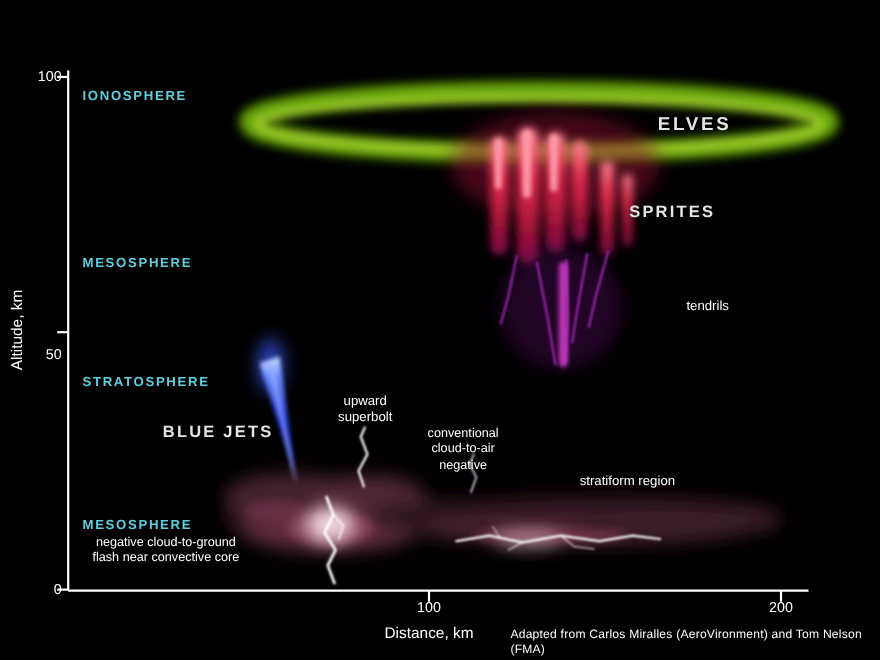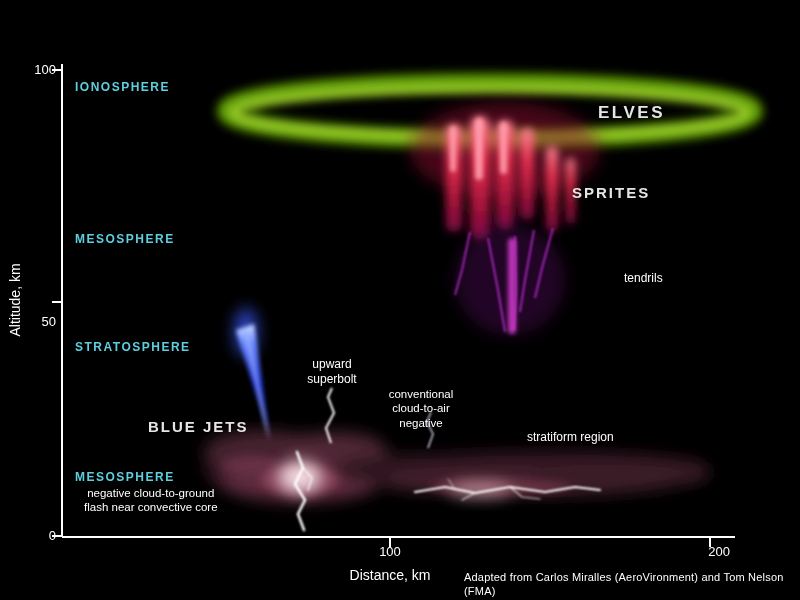--- a/index.html
+++ b/index.html
@@ -156,31 +156,31 @@
       <line x1="710" y1="537" x2="710" y2="547"></line>
     </g>
   </svg>
 
   <div class="label axis-title y-axis-title">Altitude, km</div>
   <div class="label tick-label right-align" style="left:20px;top:62px;width:36px;">100</div>
   <div class="label tick-label right-align" style="left:20px;top:294px;width:36px;margin-top:20px;">50</div>
   <div class="label tick-label right-align" style="left:20px;top:528px;width:36px;">0</div>
 
   <div class="label tick-label center" style="left:370px;top:544px;width:40px;">100</div>
-  <div class="label tick-label center" style="left:690px;top:544px;width:40px;text-align:right;">200</div>
+  <div class="label tick-label center" style="left:690px;top:544px;width:40px;">200</div>
   <div class="label axis-title center" style="left:330px;top:567px;width:120px;">Distance, km</div>
 
   <div class="label layer-label" style="left:75px;top:80px;">IONOSPHERE</div>
   <div class="label layer-label" style="left:75px;top:232px;">MESOSPHERE</div>
   <div class="label layer-label" style="left:75px;top:340px;">STRATOSPHERE</div>
   <div class="label layer-label" style="left:75px;top:470px;">MESOSPHERE</div>
 
   <div class="label big-label elves" style="left:598px;top:102px;">ELVES</div>
   <div class="label big-label sprites" style="left:572px;top:184px;">SPRITES</div>
-  <div class="label big-label bluejets" style="left:148px;top:384px;margin-top:34px;">BLUE JETS</div>
+  <div class="label big-label bluejets" style="left:148px;top:384px;">BLUE JETS</div>
 
   <div class="label small-label" style="left:584px;top:271px;margin-left:40px;">tendrils</div>
   <div class="label small-label multiline center" style="left:298px;top:357px;width:68px;">upward
 superbolt</div>
   <div class="label tiny-label multiline center" style="left:376px;top:387px;width:90px;">conventional
 cloud-to-air
 negative</div>
   <div class="label small-label" style="left:527px;top:430px;text-align:center;">stratiform region</div>
   <div class="label tiny-label multiline" style="left:84px;top:486px;">negative cloud-to-ground
 flash near convective core</div>

